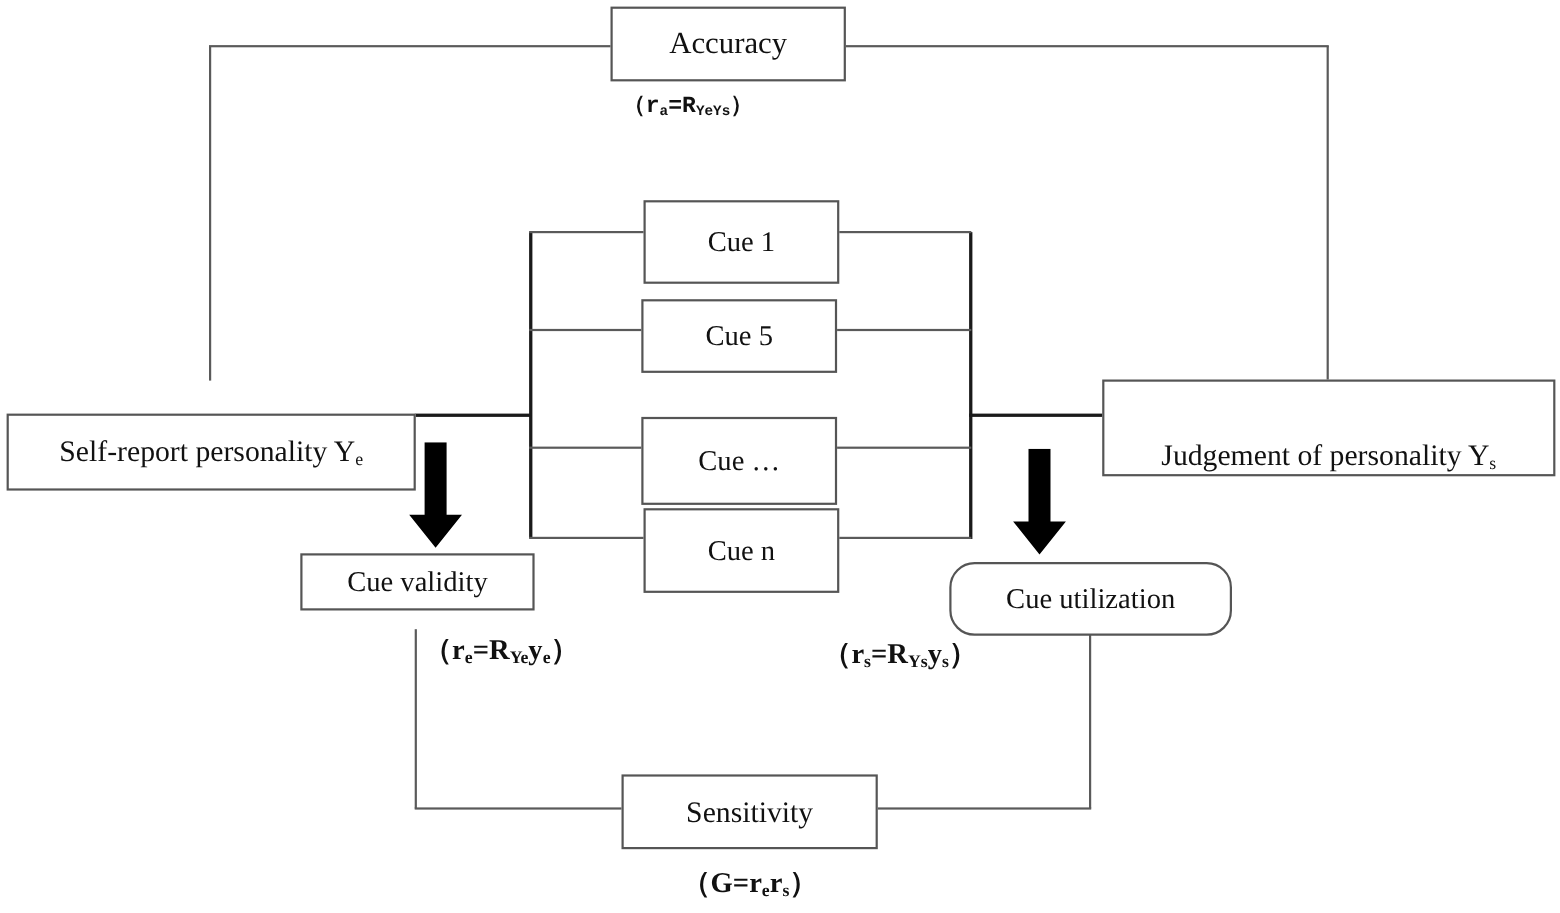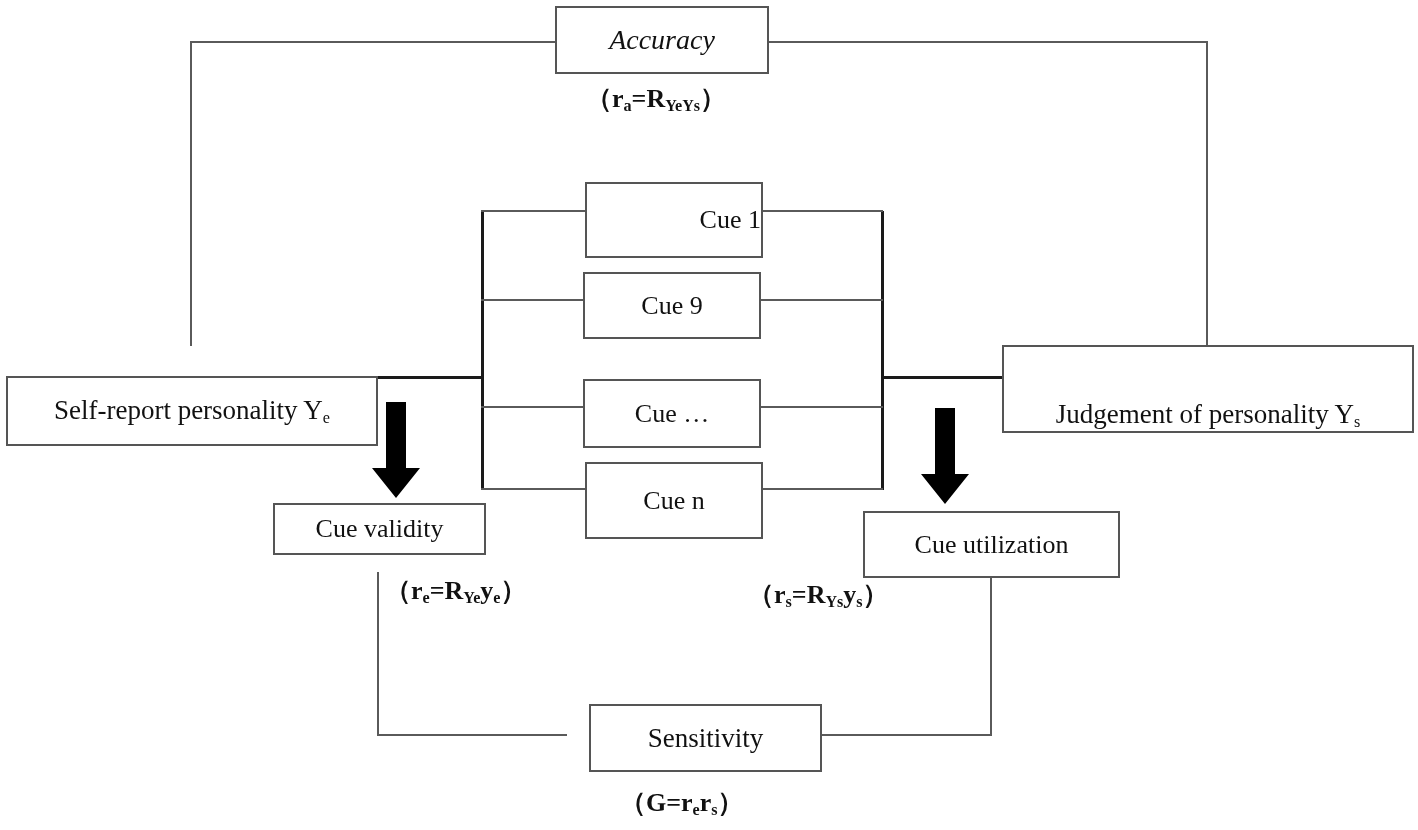--- a/index.html
+++ b/index.html
@@ -60,32 +60,32 @@
   .hline { height: 2px; }
   .vline { width: 2px; }
   .thick { background: #1a1a1a; height: 3px; }
   .vthick { background: #1a1a1a; width: 3px; }
   .arrow {
     position: absolute;
     z-index: 7;
   }
 
   
-  #node-accuracy      { left: 555px; top: 6px;   width: 214px; height: 68px;  font-size: 28px; font-style: italic; }
+  #node-accuracy      { left: 555px; top: 6px;   width: 214px; height: 68px;  font-size: 28px; }
   #node-selfreport    { left: 6px;   top: 344px; width: 372px; height: 70px;  font-size: 27px; margin-top: 32px; }
   #node-judgement     { left: 1002px;top: 345px; width: 412px; height: 88px;  font-size: 27px; align-items: flex-end; }
-  #node-cue1          { left: 585px; top: 182px; width: 178px; height: 76px;  font-size: 26px; justify-content: flex-end; }
+  #node-cue1          { left: 585px; top: 182px; width: 178px; height: 76px;  font-size: 26px; }
   #node-cue2          { left: 583px; top: 272px; width: 178px; height: 67px;  font-size: 26px; }
-  #node-cuedots       { left: 583px; top: 379px; width: 178px; height: 69px;  font-size: 26px; }
+  #node-cuedots       { left: 583px; top: 379px; width: 178px; height: 80px;  font-size: 26px; }
   #node-cuen          { left: 585px; top: 462px; width: 178px; height: 77px;  font-size: 26px; }
   #node-cuevalidity   { left: 273px; top: 503px; width: 213px; height: 52px;  font-size: 26px; }
-  #node-cueutil       { left: 863px; top: 511px; width: 257px; height: 67px;  font-size: 26px; }
-  #node-sensitivity   { left: 565px; top: 704px; width: 233px; height: 68px;  font-size: 27px; margin-left: 24px; }
+  #node-cueutil       { left: 863px; top: 511px; width: 257px; height: 67px;  font-size: 26px; border-radius: 23px; }
+  #node-sensitivity   { left: 565px; top: 704px; width: 233px; height: 68px;  font-size: 27px; }
 
-  #f-accuracy    { left: 586px; top: 81px;  font-size: 26px; }
+  #f-accuracy    { left: 566px; top: 81px;  font-size: 21px; font-family: Liberation Mono, monospace; }
   #f-validity    { left: 385px; top: 573px; font-size: 26px; }
   #f-utilization { left: 748px; top: 577px; font-size: 26px; }
   #f-sensitivity { left: 620px; top: 785px; font-size: 26px; text-align: right; }
 </style>
 </head>
 <body>
 
 <div id="canvas">
 
   <div class="vline" style="left:190px; top:42px; height:304px;"></div>
@@ -134,21 +134,21 @@
 
   <div class="node" id="node-judgement">
     <span class="label"><span>Judgement of personality Y</span><sub>s</sub></span>
   </div>
 
   <div class="node" id="node-cue1">
     <span class="label">Cue 1</span>
   </div>
 
   <div class="node" id="node-cue2">
-    <span class="label">Cue 9</span>
+    <span class="label">Cue 5</span>
   </div>
 
   <div class="node" id="node-cuedots">
     <span class="label">Cue …</span>
   </div>
 
   <div class="node" id="node-cuen">
     <span class="label">Cue n</span>
   </div>
 

